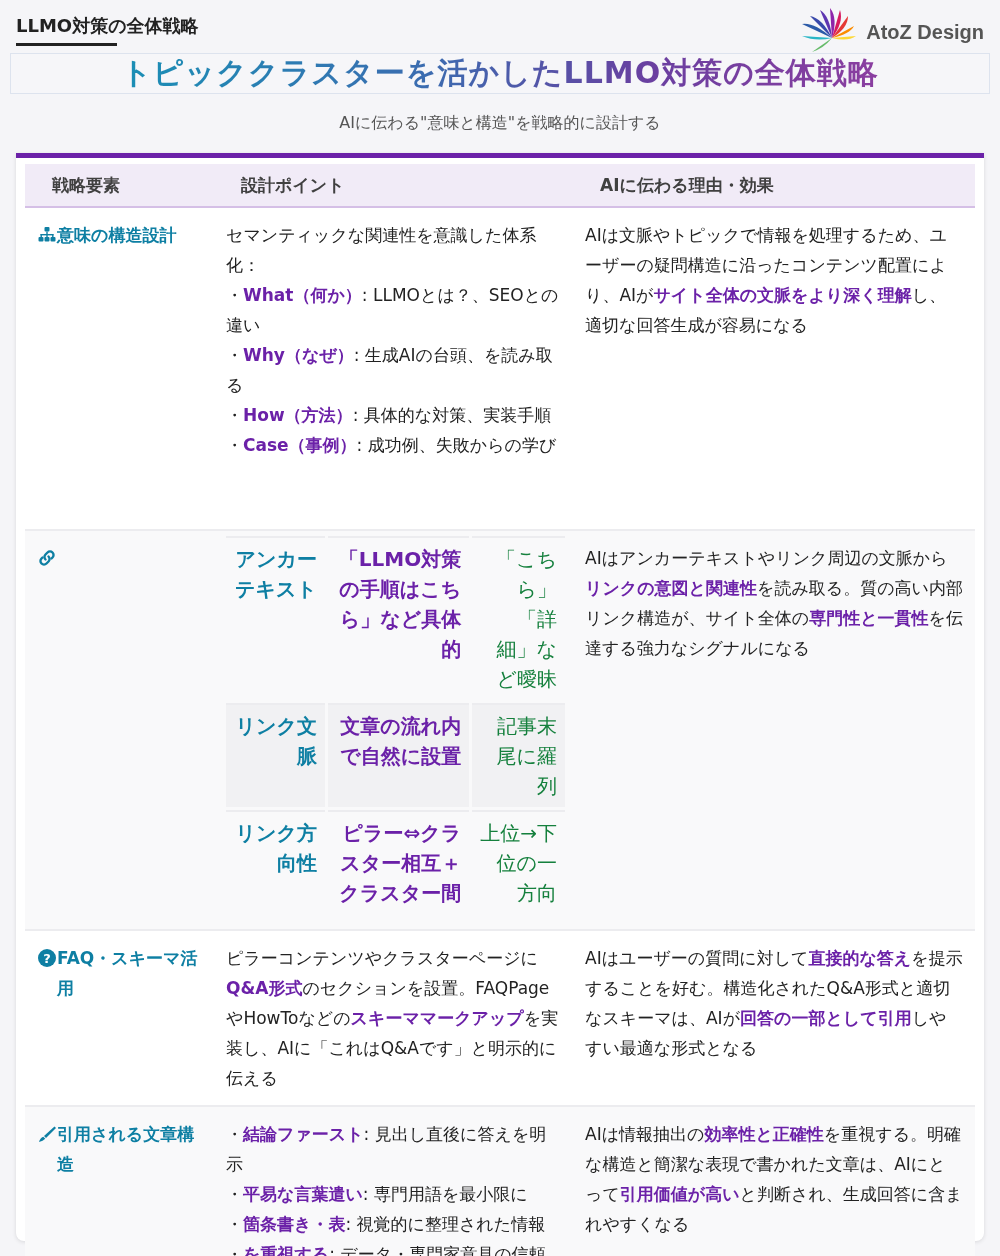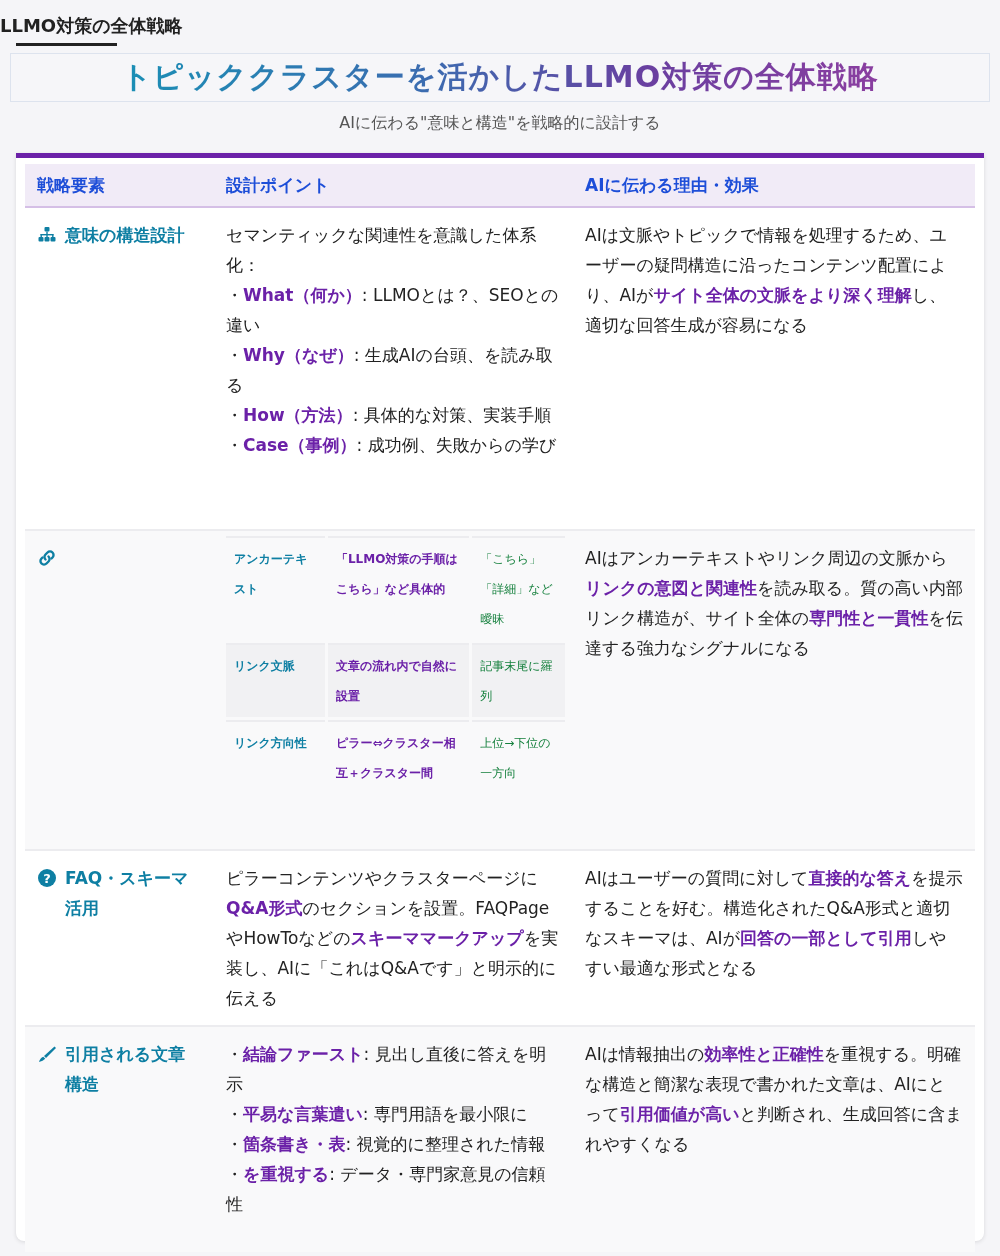--- a/index.html
+++ b/index.html
@@ -1,59 +1,76 @@
 <!DOCTYPE html>
 <html><head>
 <meta charset="utf-8">
 <style>
   * { box-sizing: border-box; margin: 0; padding: 0; }
   html, body { width: 1000px; height: 1256px; background: #f5f5f8; font-family: "DejaVu Sans", "Liberation Sans", sans-serif; color: #222; overflow: hidden; }
   .page { position: relative; width: 1000px; height: 1256px; }
 
-  .top-label { position: absolute; left: 0; top: 14px; font-size: 18px; font-weight: bold; color: #222; letter-spacing: 0; }
+  .top-label { position: absolute; left: 16px; top: 14px; font-size: 18px; font-weight: bold; color: #222; letter-spacing: 0; }
   .top-label-underline { position: absolute; left: 16px; top: 43px; width: 101px; height: 3px; background: #222; }
 
   .brand { position: absolute; right: 16px; top: 8px; display: flex; align-items: center; gap: 8px; }
   .brand-logo { width: 60px; height: 48px; }
   .brand-name { font-size: 20px; font-weight: bold; color: #555; font-family: "Liberation Sans", sans-serif; }
 
-  .title-box { position: absolute; left: 10px; top: 53px; width: 980px; height: 49px; border: 1px solid #dde3ee; background: #f6f6f9; display: flex; align-items: center; justify-content: center; }
+  .title-box { position: absolute; left: 10px; top: 53px; width: 980px; height: 41px; border: 1px solid #dde3ee; background: #f6f6f9; display: flex; align-items: center; justify-content: center; }
   .main-title { font-size: 30px; font-weight: bold; letter-spacing: 1px; background: linear-gradient(90deg, #1a8fb5 0%, #3b6cb0 40%, #6a3fa0 70%, #8a3ea0 100%); -webkit-background-clip: text; background-clip: text; color: transparent; }
 
   .subtitle { position: absolute; left: 0; top: 113px; width: 1000px; text-align: center; font-size: 16px; color: #555; }
 
   .card { position: absolute; left: 16px; top: 153px; width: 968px; height: 1088px; background: #fff; border-top: 5px solid #6b21a8; border-radius: 0 0 8px 8px; box-shadow: 0 1px 4px rgba(0,0,0,0.12); padding: 6px 9px 0 9px; }
 
   table.strategy { width: 950px; border-collapse: collapse; table-layout: fixed; }
-  table.strategy th { background: #f1ebf7; text-align: left; font-size: 17px; font-weight: bold; color: #1d4ed8; padding: 0 12px; height: 43px; border-bottom: 2px solid #d5bfe6; }
+  table.strategy th { background: #f1ebf7; text-align: left; font-size: 17px; font-weight: bold; color: #404040; padding: 0 27px; height: 43px; border-bottom: 2px solid #d5bfe6; }
   table.strategy td { vertical-align: top; font-size: 17px; line-height: 30px; padding: 12px 12px 12px 12px; }
   tr.row-white td { background: #ffffff; }
   tr.row-gray td { background: #f9f9fa; }
   tr.row-sep td { border-top: 2px solid #ececef; }
 
-  .element-cell { display: flex; align-items: flex-start; gap: 8px; color: #0e7fa3; font-weight: bold; }
+  .element-cell { display: flex; align-items: flex-start; color: #0e7fa3; font-weight: bold; }
   .element-cell .icon { flex: 0 0 20px; width: 20px; height: 20px; margin-top: 5px; color: #0e7fa3; }
   .hl { color: #6b21a8; font-weight: bold; }
   .line { display: block; }
 
   table.sub { width: 100%; border-collapse: separate; border-spacing: 3px 3px; table-layout: fixed; margin: -10px -3px 0 -3px; }
-  table.sub td { padding: 6px 8px; font-size: 12px; line-height: 30px; vertical-align: top; background: transparent; }
+  table.sub td { padding: 6px 8px; font-size: 20px; line-height: 30px; vertical-align: top; background: transparent; text-align: right; }
   table.sub tr.mid td { background: #f1f1f3; }
   table.sub td.k { color: #0e7fa3; font-weight: bold; }
   table.sub td.good { color: #6b21a8; font-weight: bold; }
   table.sub td.bad { color: #15803d; }
 </style>
 </head>
 <body>
 
 <div class="page">
 
   <div class="top-label">LLMO対策の全体戦略</div>
   <div class="top-label-underline"></div>
 
+  <div class="brand">
+    <svg class="brand-logo" viewBox="0 0 60 48">
+      <g transform="translate(34,30)">
+        <path d="M0 0 L-30 -14 Q-18 -16 0 0Z" fill="#2b5aa8"></path>
+        <path d="M0 0 L-22 -22 Q-10 -20 0 0Z" fill="#3949ab"></path>
+        <path d="M0 0 L-12 -28 Q-2 -22 0 0Z" fill="#5e35b1"></path>
+        <path d="M0 0 L-2 -30 Q6 -20 0 0Z" fill="#8e24aa"></path>
+        <path d="M0 0 L8 -28 Q12 -16 0 0Z" fill="#d81b60"></path>
+        <path d="M0 0 L16 -22 Q16 -10 0 0Z" fill="#e53935"></path>
+        <path d="M0 0 L22 -12 Q18 -4 0 0Z" fill="#fb8c00"></path>
+        <path d="M0 0 L24 -2 Q16 4 0 0Z" fill="#fdd835"></path>
+        <path d="M0 0 L-30 -2 Q-16 4 0 0Z" fill="#29b6c6"></path>
+        <path d="M0 0 L-20 14 Q-8 10 0 0Z" fill="#66bb6a"></path>
+      </g>
+    </svg>
+    <span class="brand-name">AtoZ Design</span>
+  </div>
 
   <div class="title-box">
     <h1 class="main-title">トピッククラスターを活かしたLLMO対策の全体戦略</h1>
   </div>
 
   <div class="subtitle">AIに伝わる"意味と構造"を戦略的に設計する</div>
 
   <div class="card">
     <table class="strategy">
       <colgroup>

